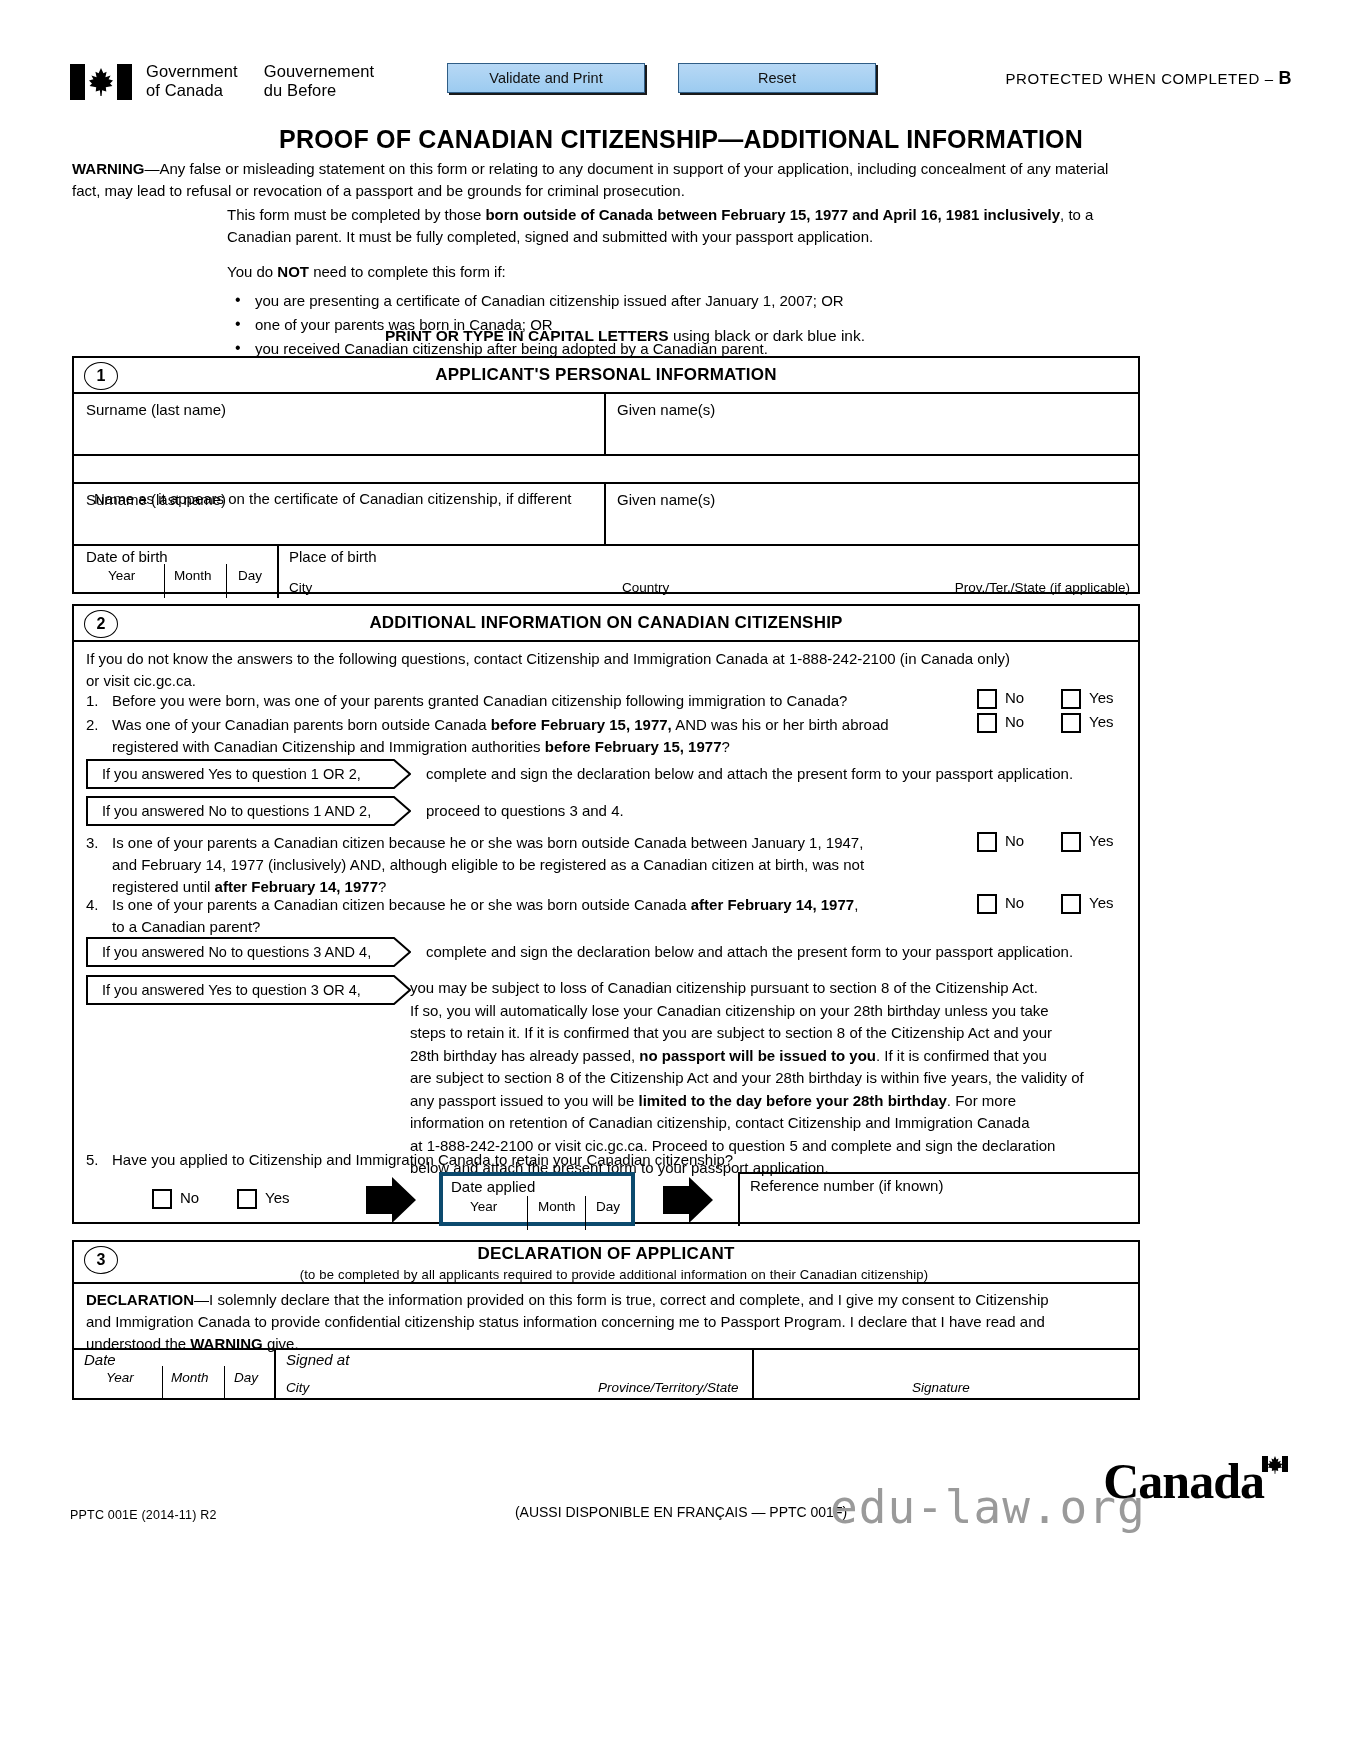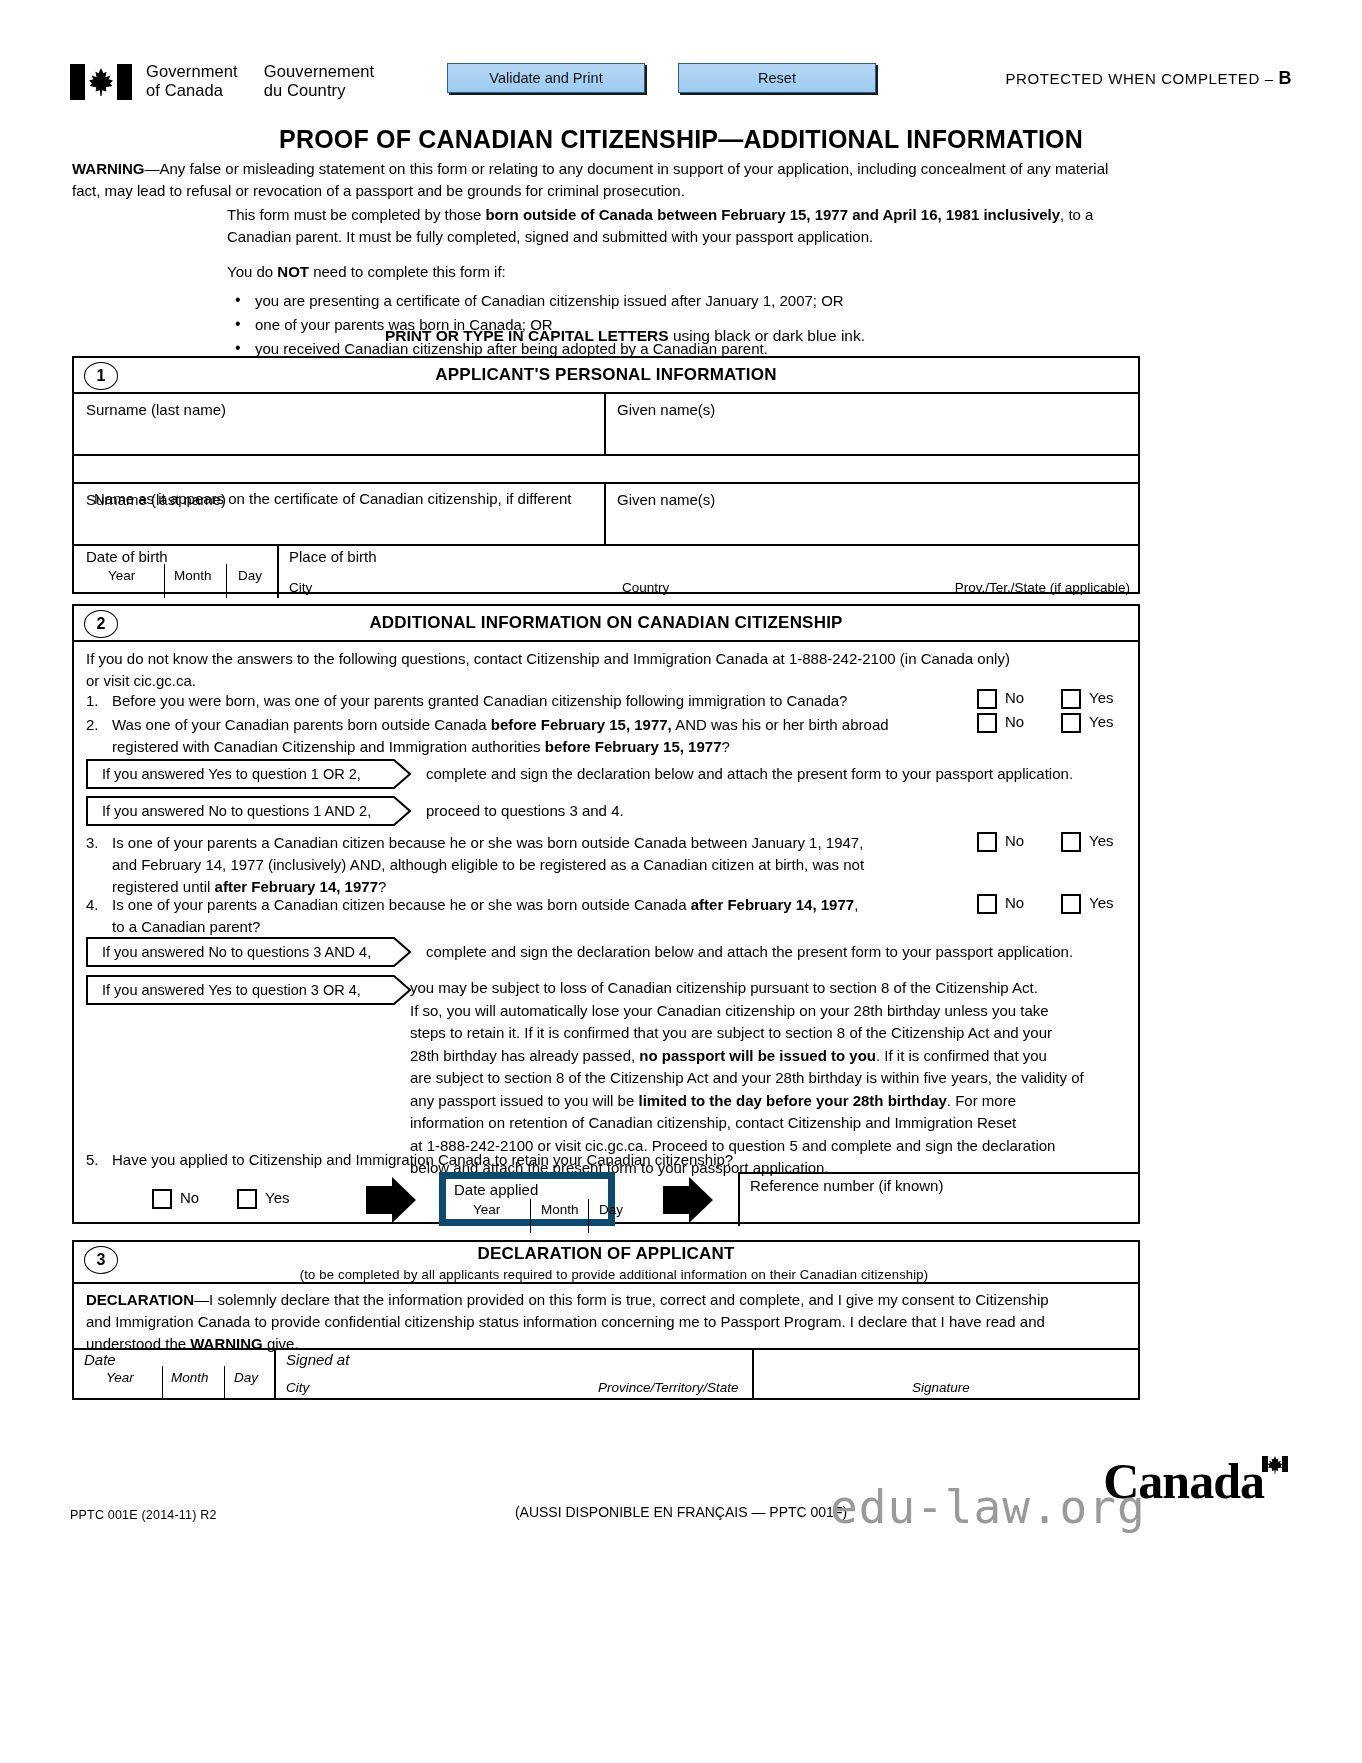--- a/index.html
+++ b/index.html
@@ -141,21 +141,21 @@
           </svg>
         </div>
       </div>
       <div class="gov-wrap">
         <div class="gov-col">
           <div class="gov-text">Government</div>
           <div class="gov-text">of Canada</div>
         </div>
         <div class="gov-col">
           <div class="gov-text">Gouvernement</div>
-          <div class="gov-text">du Country</div>
+          <div class="gov-text">du Before</div>
         </div>
       </div>
     </div>
 
     <div class="btn" id="btn-validate">Validate and Print</div>
     <div class="btn" id="btn-reset">Reset</div>
 
     <div class="protected"><span>PROTECTED WHEN COMPLETED – </span><b>B</b></div>
   </div>
 
@@ -308,40 +308,40 @@
       </svg>
       <div class="txt">If you answered Yes to question 3 OR 4,</div>
     </div>
     <div class="ptr-after" style="left:336px; top:371px; width:720px; line-height:22.5px;">
       <div>you may be subject to loss of Canadian citizenship pursuant to section 8 of the Citizenship Act.</div>
       <div>If so, you will automatically lose your Canadian citizenship on your 28th birthday unless you take</div>
       <div>steps to retain it. If it is confirmed that you are subject to section 8 of the Citizenship Act and your</div>
       <div><span>28th birthday has already passed, </span><b>no passport will be issued to you</b><span>. If it is confirmed that you</span></div>
       <div>are subject to section 8 of the Citizenship Act and your 28th birthday is within five years, the validity of</div>
       <div><span>any passport issued to you will be </span><b>limited to the day before your 28th birthday</b><span>. For more</span></div>
-      <div>information on retention of Canadian citizenship, contact Citizenship and Immigration Reset</div>
+      <div>information on retention of Canadian citizenship, contact Citizenship and Immigration Canada</div>
       <div>at 1-888-242-2100 or visit cic.gc.ca. Proceed to question 5 and complete and sign the declaration</div>
       <div>below and attach the present form to your passport application.</div>
     </div>
 
     <div class="q" style="left:12px; top:543px; width:1000px;">
       <span class="n">5.</span>
       <span style="margin-left:26px; display:inline-block;">Have you applied to Citizenship and Immigration Canada to retain your Canadian citizenship?</span>
     </div>
 
     <div class="cb" style="left:78px; top:583px;"></div>
     <div class="cblabel" style="left:106px; top:583px;">No</div>
     <div class="cb" style="left:163px; top:583px;"></div>
     <div class="cblabel" style="left:191px; top:583px;">Yes</div>
 
     <svg class="blackarrow" style="left:290px; top:570px;" width="54" height="48" viewBox="0 0 54 48">
       <polygon points="2,10 28,10 28,1 52,24 28,47 28,38 2,38" fill="#000"></polygon>
     </svg>
 
-    <div style="position:absolute; left:365px; top:566px; width:176px; height:54px; border:7px solid #0c4a6e; box-sizing:border-box;text-decoration:underline;">
+    <div style="position:absolute; left:365px; top:566px; width:196px; height:54px; border:4px solid #0c4a6e; box-sizing:border-box;text-decoration:underline;">
       <div class="fld" style="left:8px; top:2px;">Date applied</div>
       <div class="fld-sm" style="left:27px; top:23px;">Year</div>
       <div class="fld-sm" style="left:95px; top:23px;">Month</div>
       <div class="fld-sm" style="left:153px; top:23px;">Day</div>
       <div class="vthin" style="left:84px; top:20px; height:34px;"></div>
       <div class="vthin" style="left:142px; top:20px; height:34px;"></div>
       <div style="position:absolute;left:6px;top:20px;width:76px;height:32px;"></div>
       <div style="position:absolute;left:86px;top:20px;width:54px;height:32px;"></div>
       <div style="position:absolute;left:144px;top:20px;width:52px;height:32px;"></div>
     </div>

